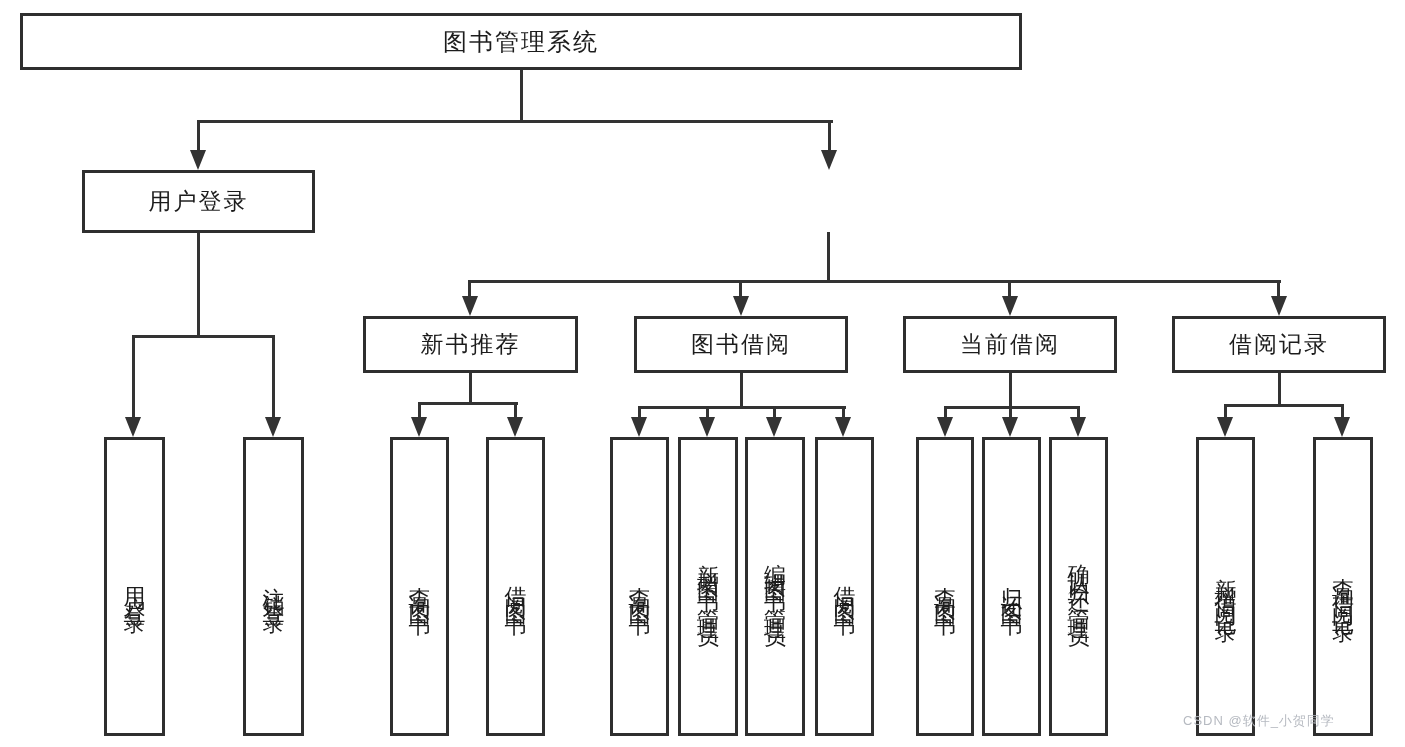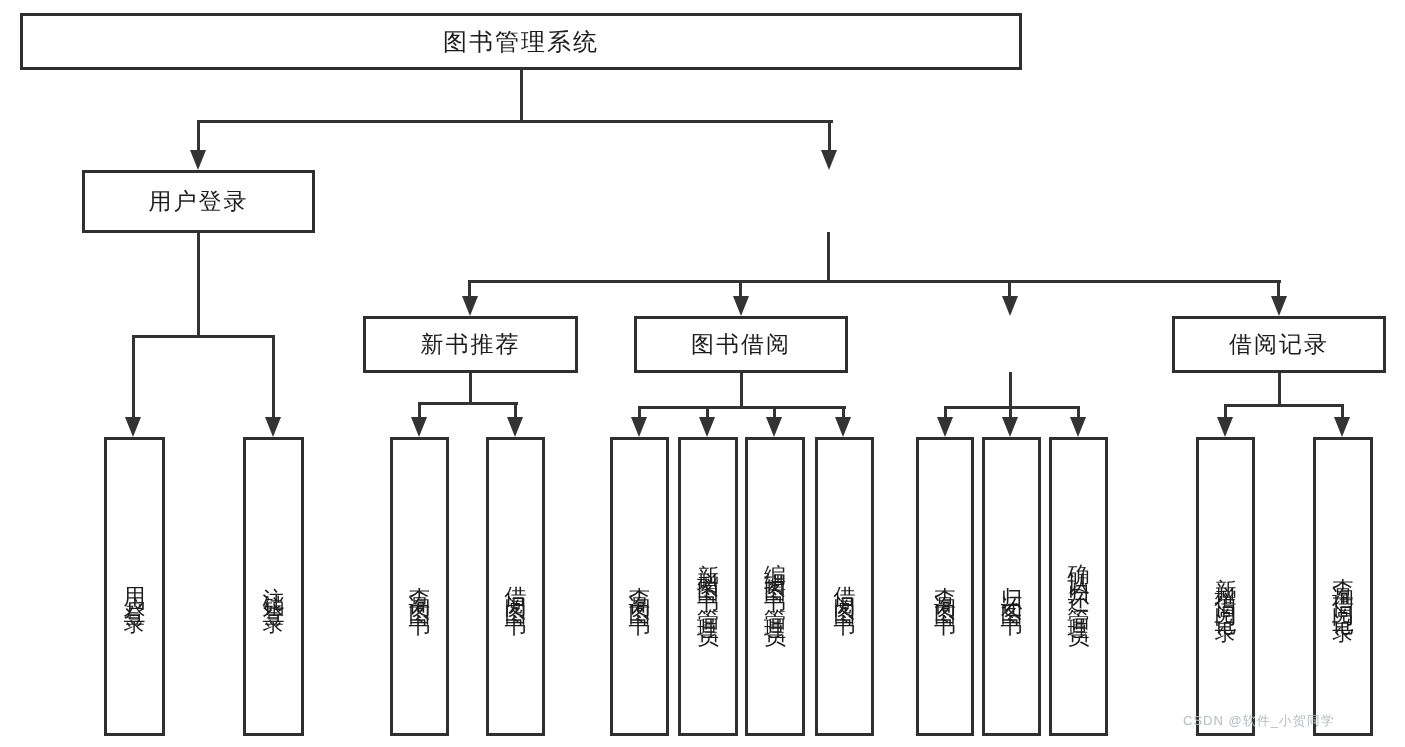--- a/index.html
+++ b/index.html
@@ -91,20 +91,21 @@
   <div class="ah" style="left:1217px;top:417px"></div>
   <div class="vl" style="left:1341px;top:404px;height:15px"></div>
   <div class="ah" style="left:1334px;top:417px"></div>
 
   <div class="box hbox" style="left:20px;top:13px;width:1002px;height:57px;font-size:24px">图书管理系统</div>
 
   <div class="box hbox" style="left:82px;top:170px;width:233px;height:63px">用户登录</div>
 
   <div class="box hbox" style="left:634px;top:316px;width:214px;height:57px">图书借阅</div>
   <div class="box hbox" style="left:363px;top:316px;width:215px;height:57px">新书推荐</div>
+  <div class="box hbox" style="left:903px;top:316px;width:214px;height:57px">当前借阅</div>
   <div class="box hbox" style="left:1172px;top:316px;width:214px;height:57px">借阅记录</div>
 
   <div class="box vbox" style="left:104px;top:437px;width:61px;height:299px">
     <span>用户登录</span>
     </div>
   <div class="box vbox" style="left:243px;top:437px;width:61px;height:299px">
     <span>注销登录</span>
     </div>
 
   <div class="box vbox" style="left:390px;top:437px;width:59px;height:299px">

